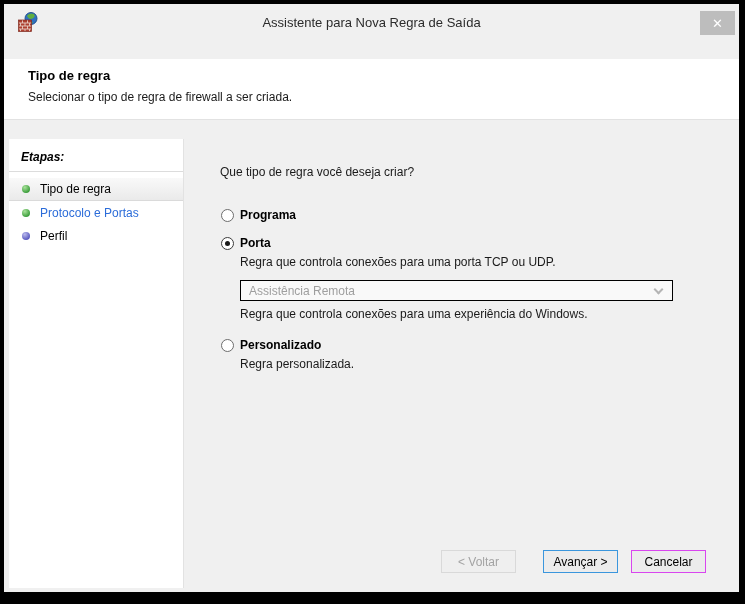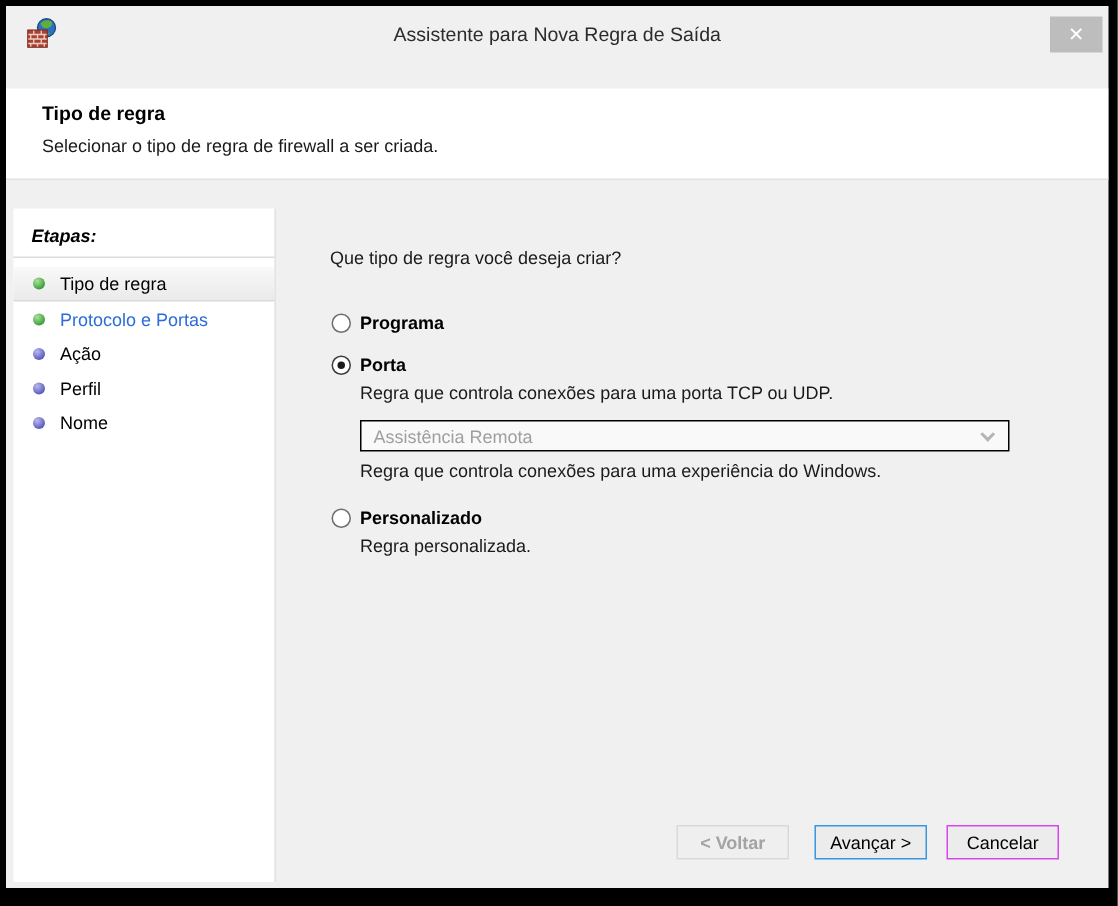--- a/index.html
+++ b/index.html
@@ -52,21 +52,21 @@
   .combo { margin:5px 0 6px 19px; width:433px; height:21px; border:1px solid #000000; background:#f9f9f9;
            display:flex; align-items:center; padding-left:8px; color:#9f9f9f; position:relative; }
   .chevron-down { position:absolute; right:10px; top:5px; width:7px; height:7px;
                   border-right:2px solid #b5b5b5; border-bottom:2px solid #b5b5b5;
                   transform:rotate(45deg); }
 
   
   .buttons { position:absolute; right:33px; bottom:15px; display:flex; }
   .btn { width:75px; height:23px; font-size:12px; display:flex; align-items:center; justify-content:center;
          cursor:default; }
-  .btn-back   { background:#efefef; border:1px solid #d9d9d9; color:#a3a3a3; margin-right:17px;font-weight:bold; }
+  .btn-back   { background:#efefef; border:1px solid #d9d9d9; color:#a3a3a3; margin-right:27px; }
   .btn-next   { background:#ececec; border:1px solid #3a96dd; color:#000; margin-right:13px; }
   .btn-cancel { background:#ececec; border:1px solid #d946ef; color:#000; }
 </style>
 </head>
 <body>
 
 <div class="window">
   <div class="dialog">
 
     <div class="titlebar">
@@ -100,29 +100,21 @@
           <div class="step current">
             <span class="bullet green"></span>
             <span class="step-label">Tipo de regra</span>
           </div>
           <div class="step link">
             <span class="bullet green"></span>
             <span class="step-label">Protocolo e Portas</span>
           </div>
           <div class="step">
             <span class="bullet purple"></span>
-            <span class="step-label">Ação</span>
-          </div>
-          <div class="step">
-            <span class="bullet purple"></span>
             <span class="step-label">Perfil</span>
-          </div>
-          <div class="step">
-            <span class="bullet purple"></span>
-            <span class="step-label">Nome</span>
           </div>
         </div>
       </div>
 
       <div class="v-sep"></div>
 
       <div class="main">
         <div class="question">Que tipo de regra você deseja criar?</div>
 
         <div class="options">

